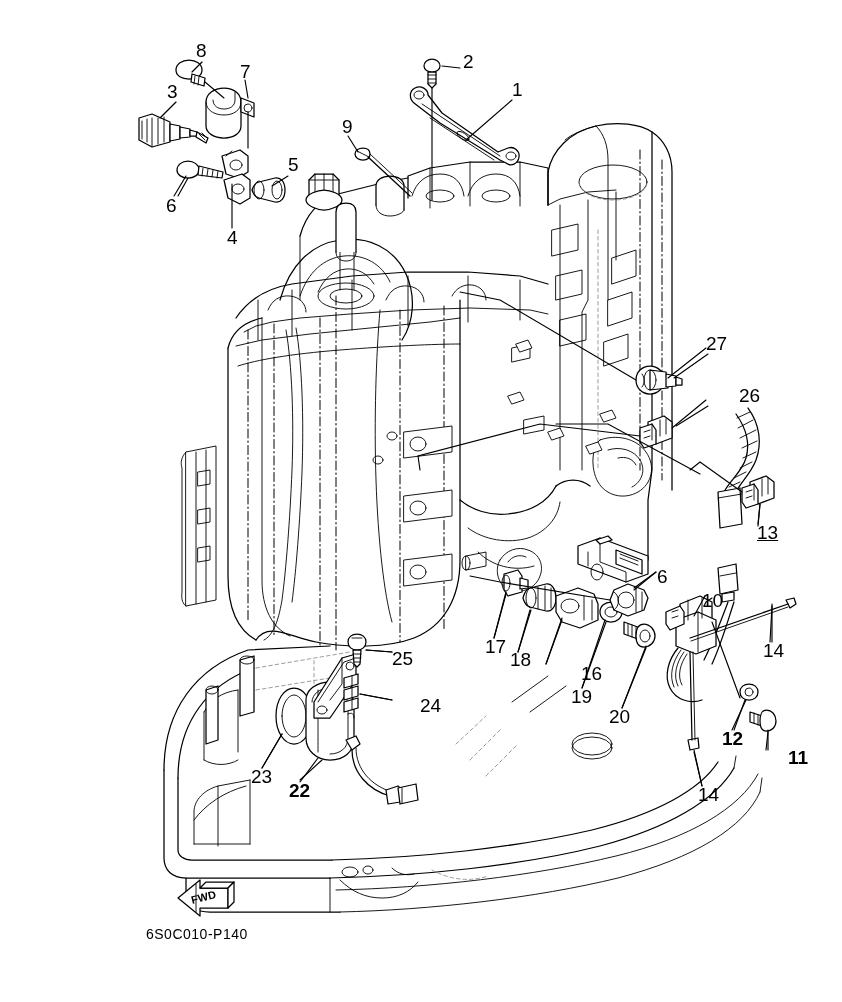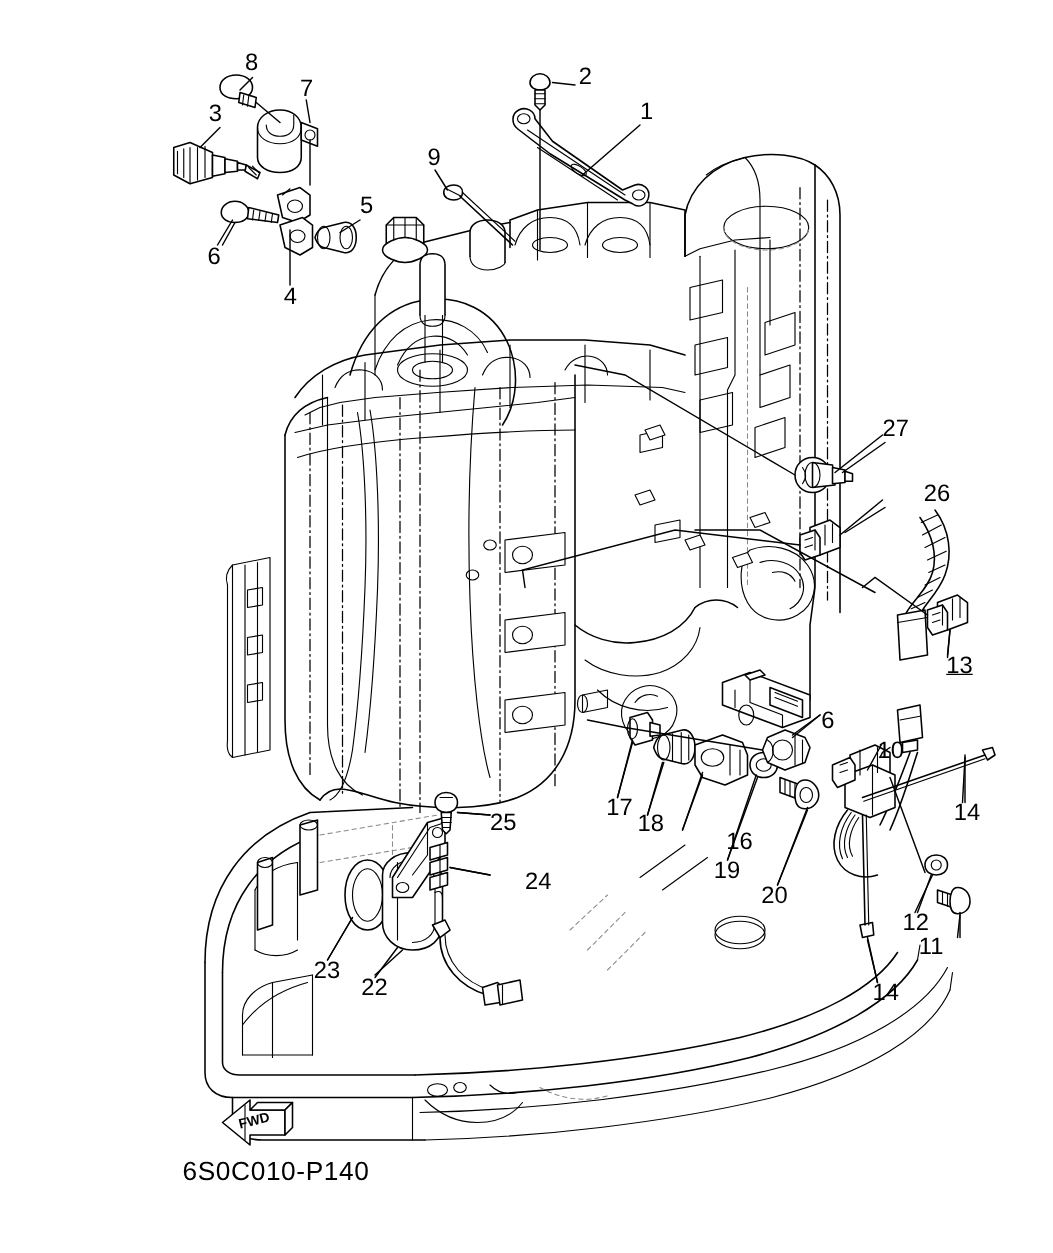--- a/index.html
+++ b/index.html
@@ -2,21 +2,21 @@
 <html><head>
 <meta charset="utf-8">
 <title>Parts Diagram</title>
 <style>
   html,body{margin:0;padding:0;background:#ffffff;}
   body{font-family:"Liberation Sans",sans-serif;}
   #sheet{position:relative;width:842px;height:1002px;background:#fff;overflow:hidden;}
   #art{position:absolute;left:0;top:0;width:842px;height:1002px;}
   .callout{position:absolute;font-family:"Liberation Sans",sans-serif;font-size:19px;
            font-weight:400;color:#000;line-height:1;white-space:nowrap;letter-spacing:0px;}
-  #partcode{position:absolute;left:146px;top:926px;font-size:21px;color:#000;
+  #partcode{position:absolute;left:146px;top:926px;font-size:14px;color:#000;
             letter-spacing:0.5px;white-space:nowrap;}
   #fwd-label{position:absolute;font-family:"Liberation Sans",sans-serif;font-size:11px;
              font-weight:700;color:#000;}
 </style>
 </head>
 <body>
 
 <div id="sheet">
 
   <svg id="art" viewBox="0 0 842 1002" xmlns="http://www.w3.org/2000/svg">
@@ -537,33 +537,33 @@
   <span class="callout" style="left:512px;top:80px;">1</span>
   <span class="callout" style="left:463px;top:52px;">2</span>
   <span class="callout" style="left:167px;top:82px;">3</span>
   <span class="callout" style="left:227px;top:228px;">4</span>
   <span class="callout" style="left:288px;top:155px;">5</span>
   <span class="callout" style="left:166px;top:196px;">6</span>
   <span class="callout" style="left:240px;top:62px;">7</span>
   <span class="callout" style="left:196px;top:41px;">8</span>
   <span class="callout" style="left:342px;top:117px;">9</span>
   <span class="callout" style="left:702px;top:591px;">10</span>
-  <span class="callout" style="left:735px;top:748px;">11</span>
-  <span class="callout" style="left:722px;top:729px;">12</span>
+  <span class="callout" style="left:788px;top:748px;font-weight:bold;">11</span>
+  <span class="callout" style="left:722px;top:729px;font-weight:bold;">12</span>
   <span class="callout" style="left:757px;top:523px;text-decoration:underline;">13</span>
   <span class="callout" style="left:763px;top:641px;">14</span>
   <span class="callout" style="left:698px;top:785px;">14</span>
   <span class="callout" style="left:657px;top:567px;">6</span>
   <span class="callout" style="left:536px;top:664px;margin-left:45px;">16</span>
   <span class="callout" style="left:485px;top:637px;">17</span>
   <span class="callout" style="left:510px;top:650px;">18</span>
   <span class="callout" style="left:571px;top:687px;">19</span>
   <span class="callout" style="left:609px;top:707px;">20</span>
   <span class="callout" style="left:706px;top:334px;">27</span>
-  <span class="callout" style="left:289px;top:781px;">22</span>
+  <span class="callout" style="left:289px;top:781px;font-weight:bold;">22</span>
   <span class="callout" style="left:251px;top:767px;">23</span>
   <span class="callout" style="left:392px;top:696px;margin-left:28px;">24</span>
   <span class="callout" style="left:392px;top:649px;">25</span>
   <span class="callout" style="left:706px;top:386px;margin-left:33px;">26</span>
 
   <span id="fwd-label" style="left:191px;top:891px;transform:rotate(-14deg);">FWD</span>
 
   <div id="partcode">6S0C010-P140</div>
 
 </div>

